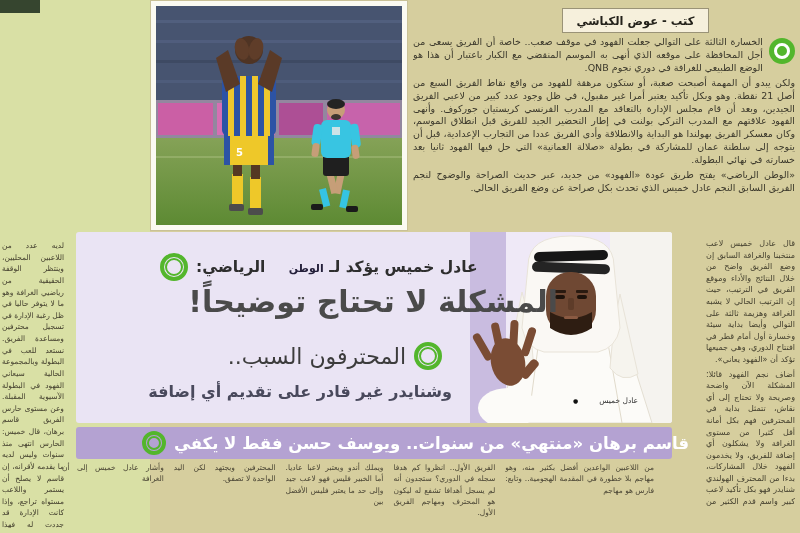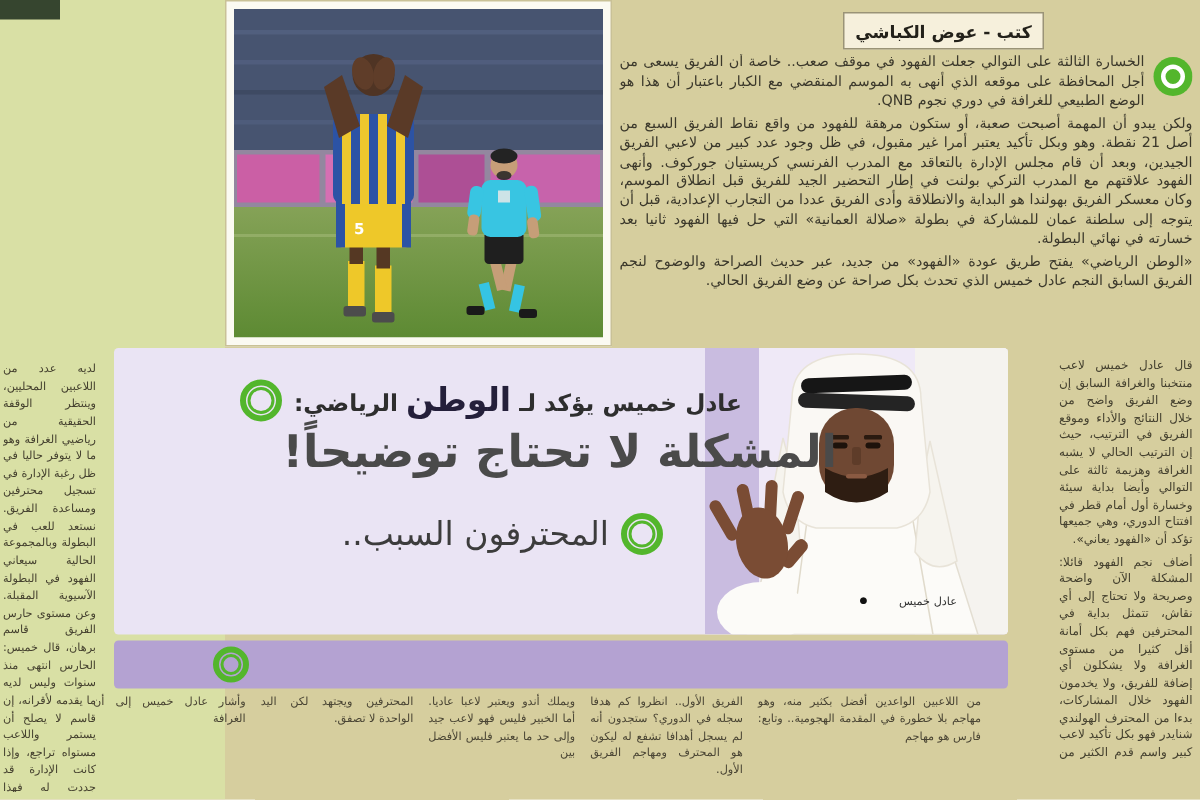--- a/index.html
+++ b/index.html
@@ -35,33 +35,33 @@
   .ring-md{width:24px;height:24px;}
   .ring-solid{width:26px;height:26px;border:none;background:var(--ring);border-radius:50%;position:relative;}
   .ring-solid .ring-inner{position:absolute;inset:5px;border:3px solid #fff;border-radius:50%;}
 
   
   .photo-frame{position:absolute;left:150px;top:0;width:258px;height:231px;background:#fbfaf2;
     padding:5px;border:1px solid #c9c197;}
   .photo-frame svg{display:block;}
 
   
-  .byline-box{position:absolute;left:562px;top:8px;width:134px;height:25px;background:#f6f0dc;
+  .byline-box{position:absolute;left:562px;top:8px;width:147px;height:25px;background:#f6f0dc;
     border:1px solid #9a9377;display:flex;align-items:center;justify-content:center;
     font-size:11.5px;font-weight:bold;color:#23211a;direction:rtl;}
   .lead-block{position:absolute;left:413px;top:36px;width:382px;height:196px;overflow:hidden;
     direction:rtl;text-align:justify;font-size:9.5px;line-height:1.36;color:var(--ink);}
   .lead-block .start-icon{float:right;margin:2px 0 4px 6px;}
   .lead-block p{margin-bottom:2px;}
 
   
   .headline-box{position:absolute;left:76px;top:232px;width:596px;height:191px;background:var(--box-purple);border-radius:3px;}
   .kicker-row{position:absolute;left:84px;top:20px;height:30px;display:flex;align-items:center;gap:8px;direction:ltr;}
   .kicker-text{direction:rtl;font-size:15.5px;font-weight:bold;color:#2e2e2e;white-space:nowrap;}
-  .kicker-text .brand{font-weight:bold;color:#241f3a;font-size:22px;}
+  .kicker-text .brand{font-weight:bold;color:#241f3a;font-size:11px;margin-left:18px;}
   .main-headline{position:absolute;left:24px;top:52px;width:458px;direction:rtl;
     font-size:30px;font-weight:bold;color:#4a4a4a;white-space:nowrap;}
   .sub-row{position:absolute;left:94px;top:110px;width:272px;display:flex;direction:rtl;align-items:center;gap:8px;}
   .sub-row .sub1{font-size:22px;font-weight:normal;color:#3c3c3c;white-space:nowrap;}
   .sub2{position:absolute;left:84px;top:150px;width:292px;direction:rtl;text-align:right;
     font-size:16px;font-weight:bold;color:#49495c;white-space:nowrap;}
   .man-photo{position:absolute;left:394px;top:0;width:202px;height:191px;overflow:hidden;border-radius:0 3px 3px 0;}
   .photo-caption{position:absolute;left:497px;top:164px;direction:ltr;display:flex;align-items:center;gap:21px;
     font-size:7.5px;color:#333;white-space:nowrap;}
   .photo-caption .bullet{font-size:6px;color:#111;}
@@ -212,30 +212,32 @@
         </span>
       <span class="kicker-text"><span>عادل خميس يؤكد لـ </span><span class="brand">الوطن</span><span> الرياضي:</span></span>
     </div>
     <div class="main-headline">المشكلة لا تحتاج توضيحاً!</div>
     <div class="sub-row">
       <span class="ring ring-lg">
           <span class="ring-inner"></span>
         </span>
       <span class="sub1">المحترفون السبب..</span>
     </div>
+    <div class="sub2">وشنايدر غير قادر على تقديم أي إضافة</div>
     <div class="photo-caption">
       <span class="bullet">●</span>
       <span>عادل خميس</span>
     </div>
   </div>
 
   <div class="quote-bar">
     <span class="ring ring-md">
         <span class="ring-inner"></span>
       </span>
+    <span class="quote-text">قاسم برهان «منتهي» من سنوات.. ويوسف حسن فقط لا يكفي</span>
   </div>
 
   <div class="bottom-cols">
     <div class="bcol bcol-a">من اللاعبين الواعدين أفضل بكثير منه، وهو مهاجم بلا خطورة في المقدمة الهجومية.. وتابع: فارس هو مهاجم</div>
     <div class="bcol bcol-b">الفريق الأول.. انظروا كم هدفا سجله في الدوري؟ ستجدون أنه لم يسجل أهدافا تشفع له ليكون هو المحترف ومهاجم الفريق الأول.</div>
     <div class="bcol bcol-c">ويملك أندو ويعتبر لاعبا عاديا. أما الخبير فليس فهو لاعب جيد وإلى حد ما يعتبر فليس الأفضل بين</div>
     <div class="bcol bcol-d">المحترفين ويجتهد لكن اليد الواحدة لا تصفق.</div>
     <div class="bcol bcol-e">وأشار عادل خميس إلى أن الغرافة</div>
   </div>
 

